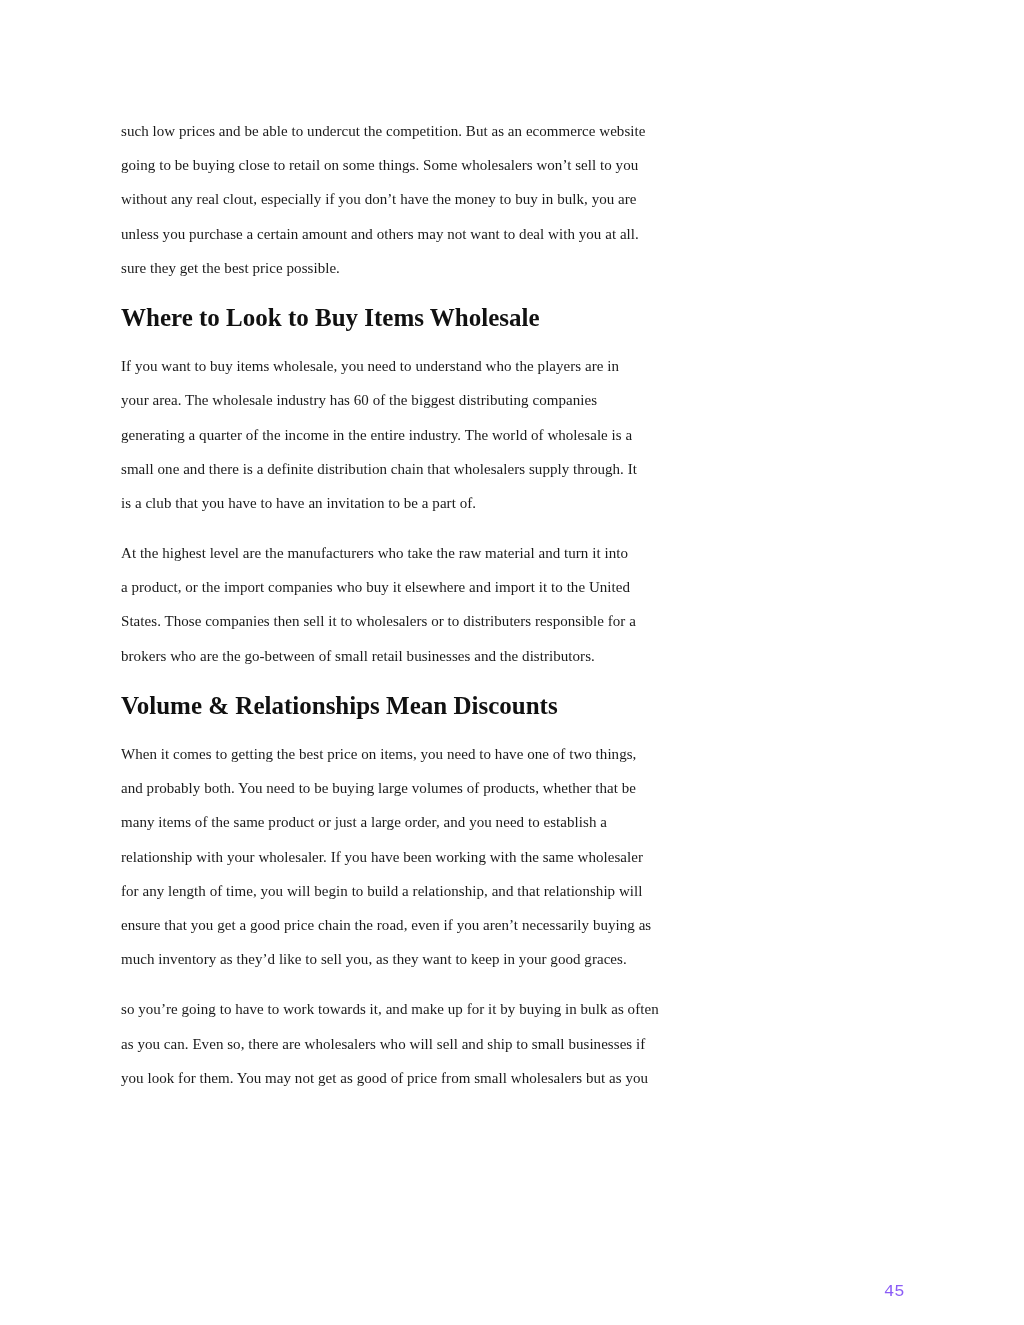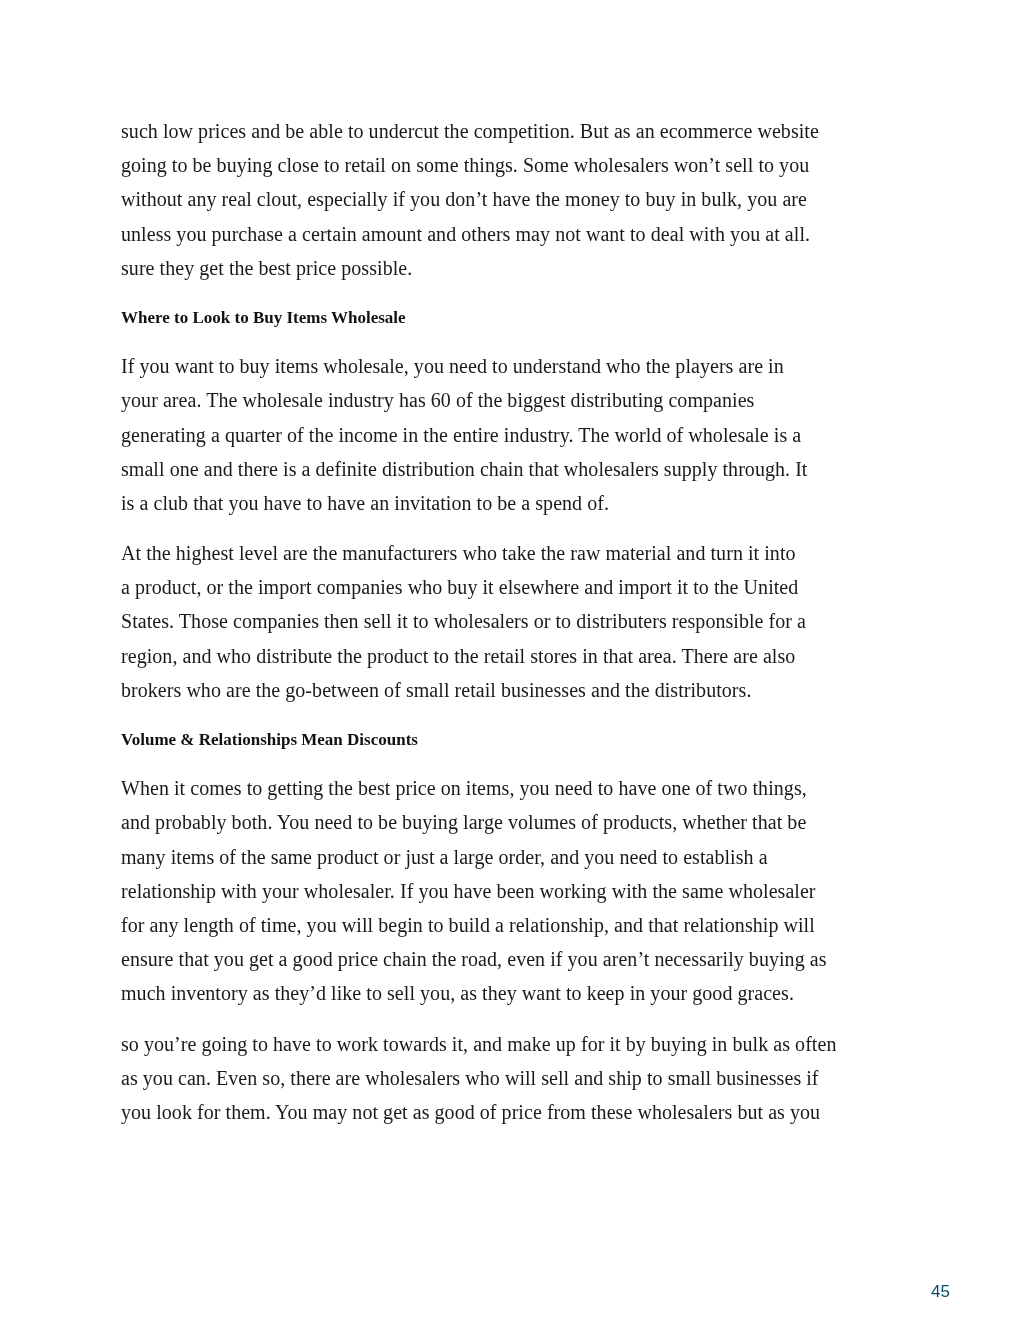--- a/index.html
+++ b/index.html
@@ -16,44 +16,44 @@
       font-family: "Liberation Serif", "DejaVu Serif", serif;
     }
     .page {
       position: absolute;
       left: 121px;
       top: 114px;
       width: 790px;
     }
     .para {
       margin: 0 0 16px 0;
-      font-size: 20px;
+      font-size: 15px;
       line-height: 34.2px;
       letter-spacing: 0.05px;
       white-space: nowrap;
     }
     .line {
       display: block;
       height: 34.2px;
     }
     .heading {
       margin: 4px 0 14px 0;
-      font-size: 17px;
+      font-size: 25px;
       line-height: 34.2px;
       font-weight: bold;
       color: #111111;
     }
     .page-number {
       position: absolute;
-      left: 931px;
+      left: 884px;
       top: 1281px;
       font-size: 17px;
       line-height: 22px;
-      color: #0c4a6e;
-      font-family: Liberation Sans, sans-serif;
+      color: #8b5cf6;
+      font-family: Liberation Mono, monospace;
     }
   </style>
 </head>
 <body>
 
 <div class="page">
 
   <p class="para">
     <span class="line">such low prices and be able to undercut the competition. But as an ecommerce website</span>
     <span class="line">going to be buying close to retail on some things. Some wholesalers won’t sell to you</span>
@@ -62,44 +62,43 @@
     <span class="line">sure they get the best price possible.</span>
   </p>
 
   <h2 class="heading">Where to Look to Buy Items Wholesale</h2>
 
   <p class="para">
     <span class="line">If you want to buy items wholesale, you need to understand who the players are in</span>
     <span class="line">your area. The wholesale industry has 60 of the biggest distributing companies</span>
     <span class="line">generating a quarter of the income in the entire industry. The world of wholesale is a</span>
     <span class="line">small one and there is a definite distribution chain that wholesalers supply through. It</span>
-    <span class="line">is a club that you have to have an invitation to be a spend of.</span>
+    <span class="line">is a club that you have to have an invitation to be a part of.</span>
   </p>
 
   <p class="para">
     <span class="line">At the highest level are the manufacturers who take the raw material and turn it into</span>
     <span class="line">a product, or the import companies who buy it elsewhere and import it to the United</span>
     <span class="line">States. Those companies then sell it to wholesalers or to distributers responsible for a</span>
-    <span class="line">region, and who distribute the product to the retail stores in that area. There are also</span>
     <span class="line">brokers who are the go-between of small retail businesses and the distributors.</span>
   </p>
 
   <h2 class="heading">Volume &amp; Relationships Mean Discounts</h2>
 
   <p class="para">
     <span class="line">When it comes to getting the best price on items, you need to have one of two things,</span>
     <span class="line">and probably both. You need to be buying large volumes of products, whether that be</span>
     <span class="line">many items of the same product or just a large order, and you need to establish a</span>
     <span class="line">relationship with your wholesaler. If you have been working with the same wholesaler</span>
     <span class="line">for any length of time, you will begin to build a relationship, and that relationship will</span>
     <span class="line">ensure that you get a good price chain the road, even if you aren’t necessarily buying as</span>
     <span class="line">much inventory as they’d like to sell you, as they want to keep in your good graces.</span>
   </p>
 
   <p class="para">
     <span class="line">so you’re going to have to work towards it, and make up for it by buying in bulk as often</span>
     <span class="line">as you can. Even so, there are wholesalers who will sell and ship to small businesses if</span>
-    <span class="line">you look for them. You may not get as good of price from these wholesalers but as you</span>
+    <span class="line">you look for them. You may not get as good of price from small wholesalers but as you</span>
   </p>
 
 </div>
 
 <div class="page-number">45</div>
 
 </body></html>

